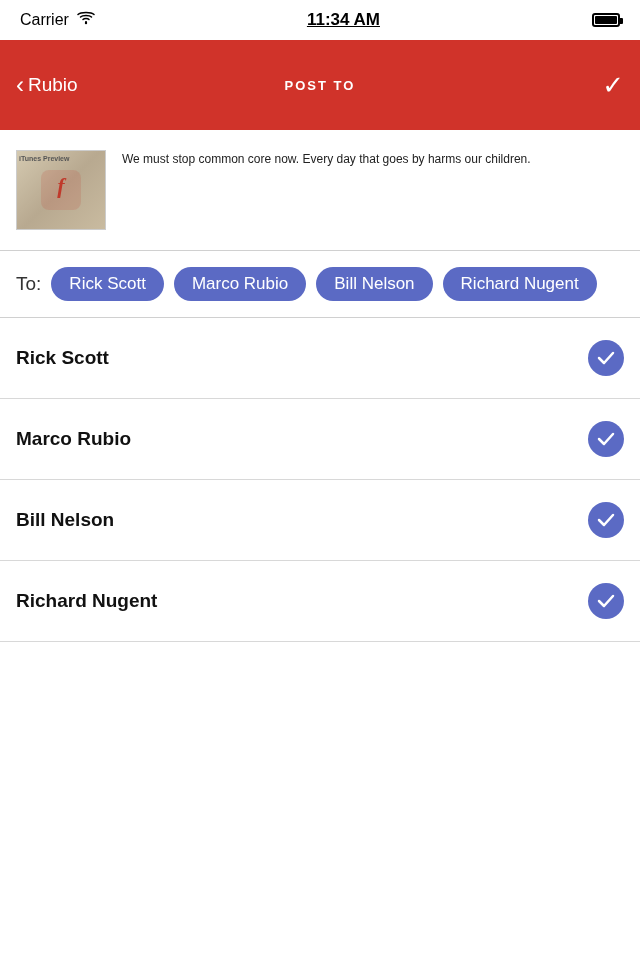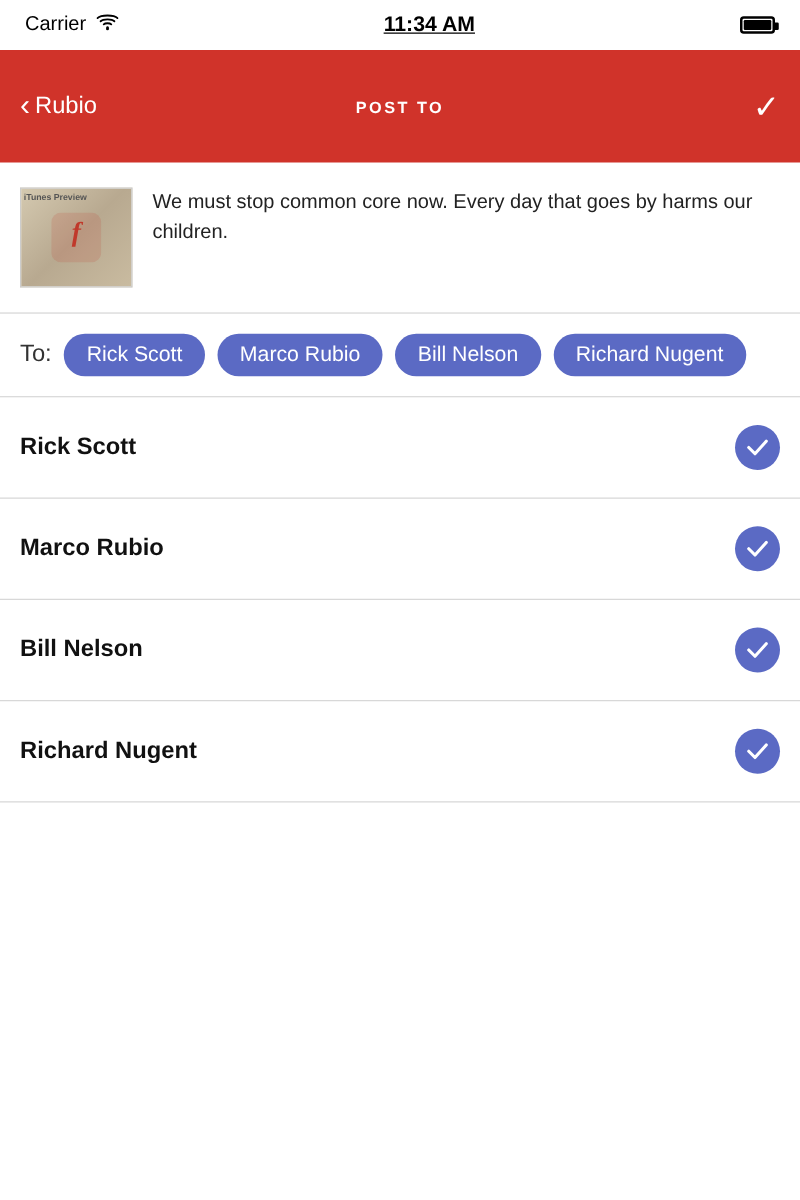--- a/index.html
+++ b/index.html
@@ -129,21 +129,21 @@
     }
     .thumbnail-label {
       position: absolute;
       top: 4px;
       left: 2px;
       font-size: 7px;
       color: #555;
       font-weight: bold;
     }
     .post-text {
-      font-size: 16px;
+      font-size: 12px;
       line-height: 1.5;
       color: #222;
       flex: 1;
     }
 
     
     .divider {
       height: 1px;
       background: #d0d0d0;
       margin: 0 0;

